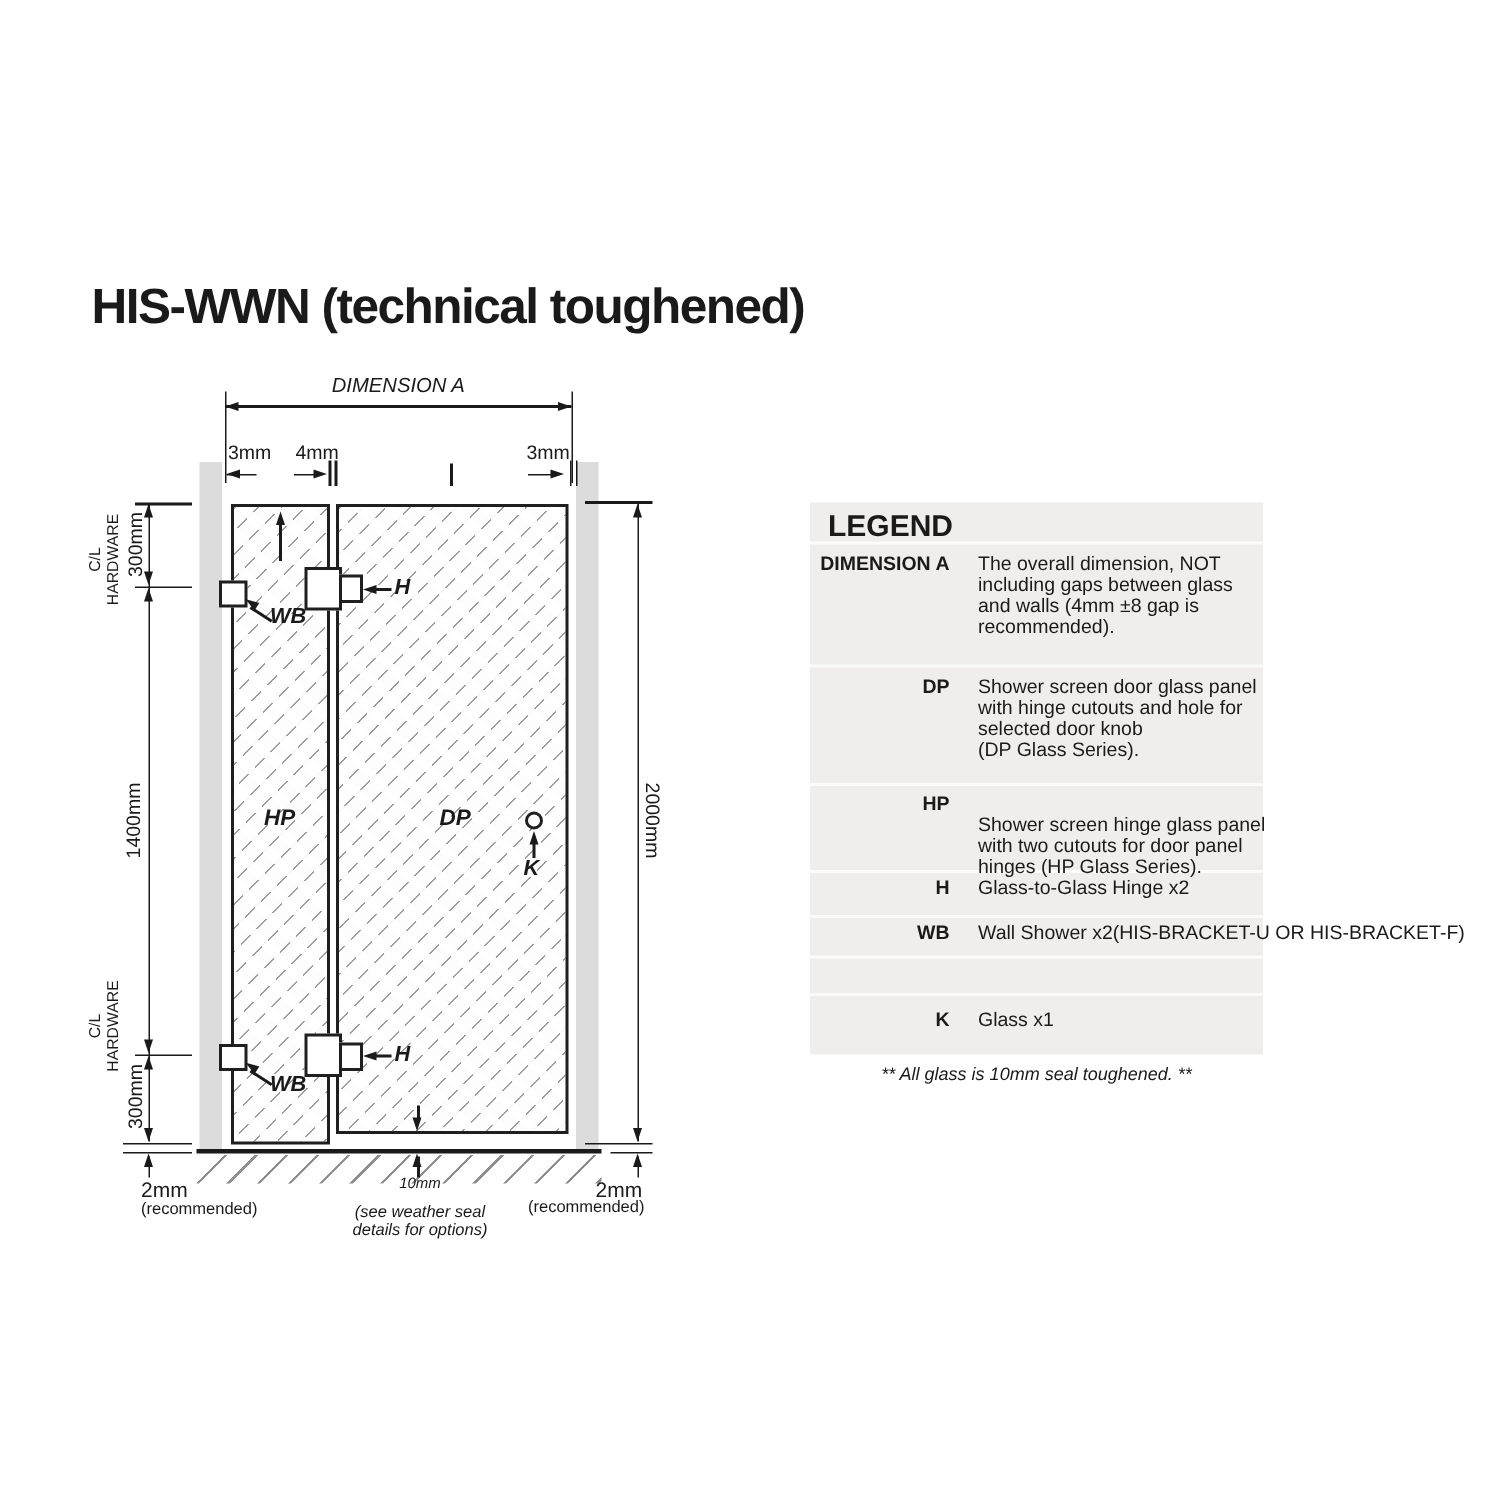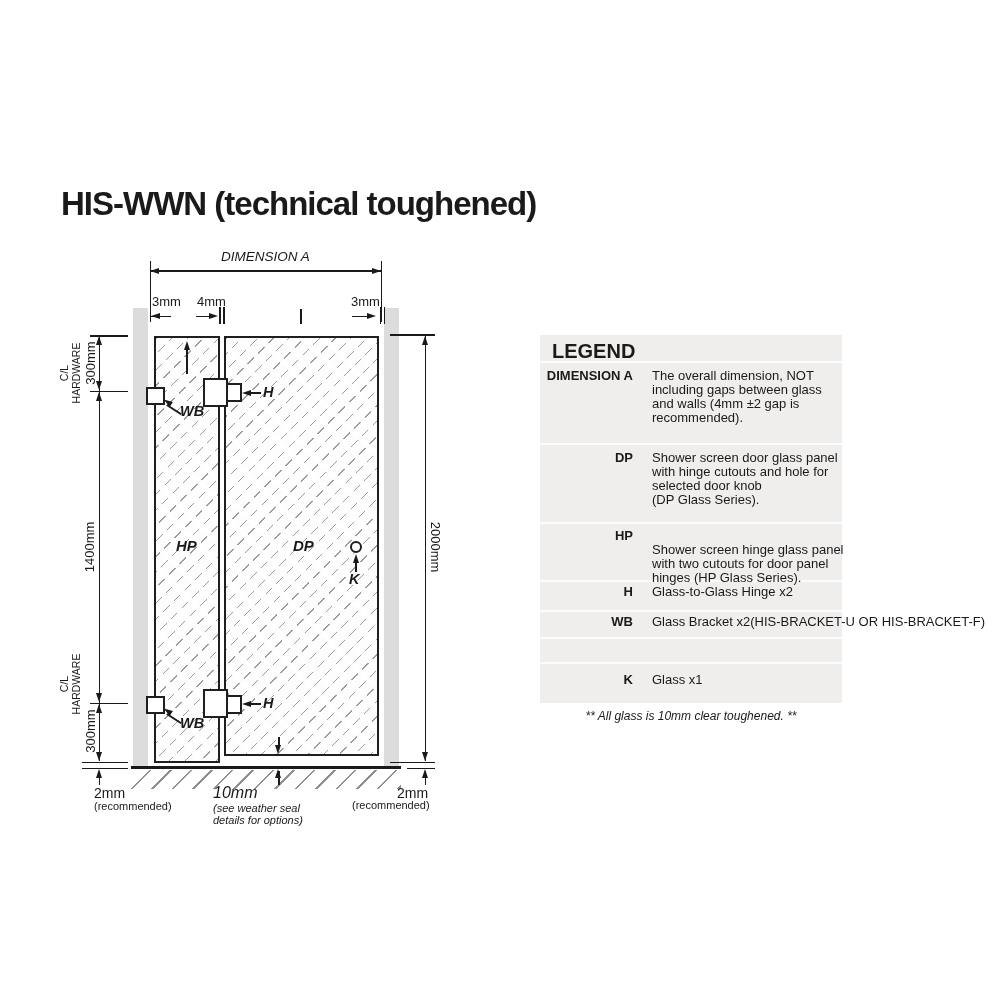--- a/index.html
+++ b/index.html
@@ -143,43 +143,43 @@
   <div class="ln" style="left:131px;top:766px;width:270px;height:2.5px;"></div>
   <div class="floorhatch" style="left:131px;top:770px;width:270px;height:19px;"></div>
 
   <div class="ln" style="left:278px;top:737px;width:1.5px;height:9px;"></div>
   <div class="ah down" style="left:275px;top:745px;"></div>
   <div class="ln" style="left:278px;top:771px;width:1.5px;height:14px;"></div>
   <div class="ah up" style="left:275px;top:769px;"></div>
 
   <div class="lbl" style="left:94px;top:786px;font-size:14px;">2mm</div>
   <div class="lbl" style="left:94px;top:801px;font-size:11px;">(recommended)</div>
-  <div class="lbl it" style="left:213px;top:785px;width:134px;text-align:left;font-size:16px;">10mm</div>
-  <div class="lbl it" style="left:213px;top:802px;width:134px;text-align:left;font-size:11px;line-height:12px;">(see weather seal
+  <div class="lbl it" style="left:213px;top:785px;width:134px;text-align:center;font-size:10px;">10mm</div>
+  <div class="lbl it" style="left:213px;top:802px;width:134px;text-align:center;font-size:11px;line-height:12px;">(see weather seal
 details for options)</div>
   <div class="lbl" style="left:397px;top:786px;font-size:14px;">2mm</div>
   <div class="lbl" style="left:352px;top:800px;font-size:11px;">(recommended)</div>
 </div>
 
 <div class="legend-box">
   <div class="lbl" style="left:12px;top:6px;font-size:20px;font-weight:bold;">LEGEND</div>
 
   <div class="sep" style="top:26px;"></div>
   <div class="sep" style="top:108px;"></div>
   <div class="sep" style="top:187px;"></div>
   <div class="sep" style="top:245px;"></div>
   <div class="sep" style="top:275px;"></div>
   <div class="sep" style="top:302px;"></div>
   <div class="sep" style="top:327px;"></div>
 
   <div>
     <span class="term" style="top:34px;">DIMENSION A</span>
     <span class="desc" style="top:34px;">The overall dimension, NOT
 including gaps between glass
-and walls (4mm ±2 gap is
+and walls (4mm ±8 gap is
 recommended).</span>
   </div>
   <div>
     <span class="term" style="top:116px;">DP</span>
     <span class="desc" style="top:116px;">Shower screen door glass panel
 with hinge cutouts and hole for
 selected door knob
 (DP Glass Series).</span>
   </div>
   <div>
@@ -187,25 +187,25 @@
     <span class="desc" style="top:208px;">Shower screen hinge glass panel
 with two cutouts for door panel
 hinges (HP Glass Series).</span>
   </div>
   <div>
     <span class="term" style="top:250px;">H</span>
     <span class="desc" style="top:250px;">Glass-to-Glass Hinge x2</span>
   </div>
   <div>
     <span class="term" style="top:280px;">WB</span>
-    <span class="desc" style="top:280px;">Glass Bracket x2(HIS-BRACKET-U OR HIS-BRACKET-F)</span>
+    <span class="desc" style="top:280px;">Wall Shower x2(HIS-BRACKET-U OR HIS-BRACKET-F)</span>
   </div>
   <div>
     <span class="term" style="top:310px;"></span>
     <span class="desc" style="top:310px;"></span>
   </div>
   <div>
     <span class="term" style="top:338px;">K</span>
     <span class="desc" style="top:338px;">Glass x1</span>
   </div>
 </div>
 
-<div class="lbl it" style="left:540px;top:710px;width:302px;text-align:center;font-size:12px;">** All glass is 10mm clear toughened. **</div>
+<div class="lbl it" style="left:540px;top:710px;width:302px;text-align:center;font-size:12px;">** All glass is 10mm seal toughened. **</div>
 
 </body></html>

